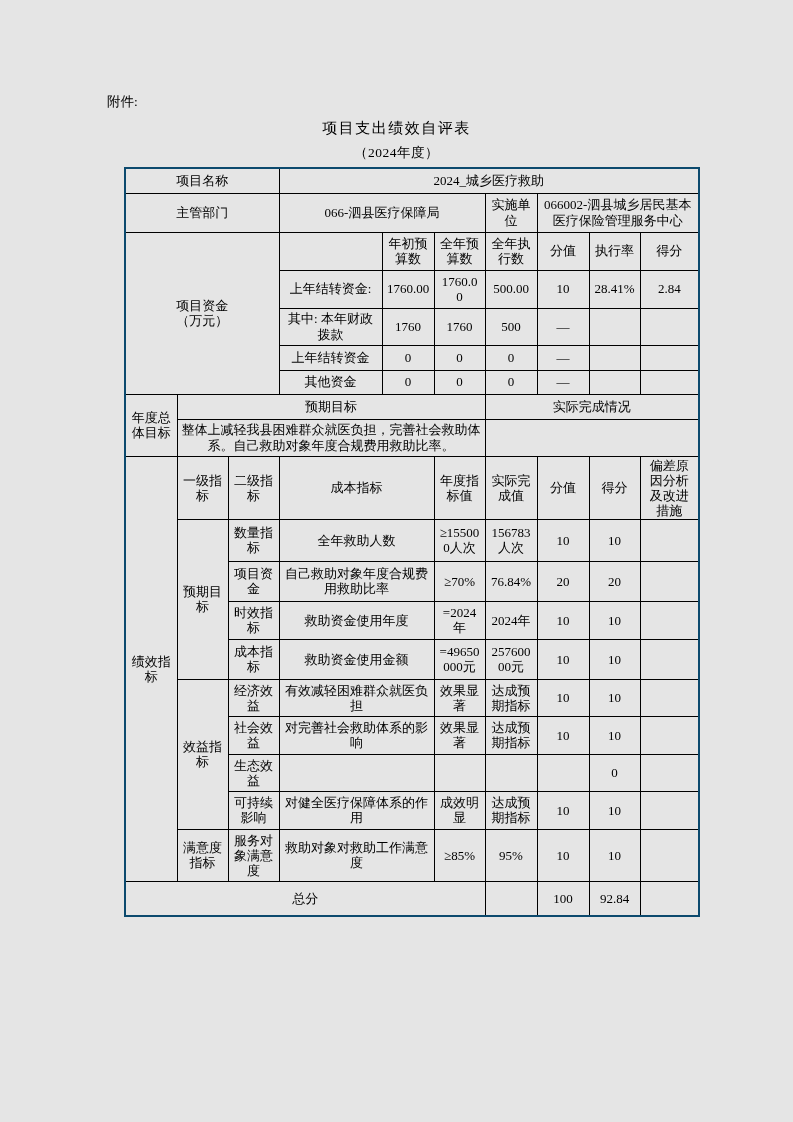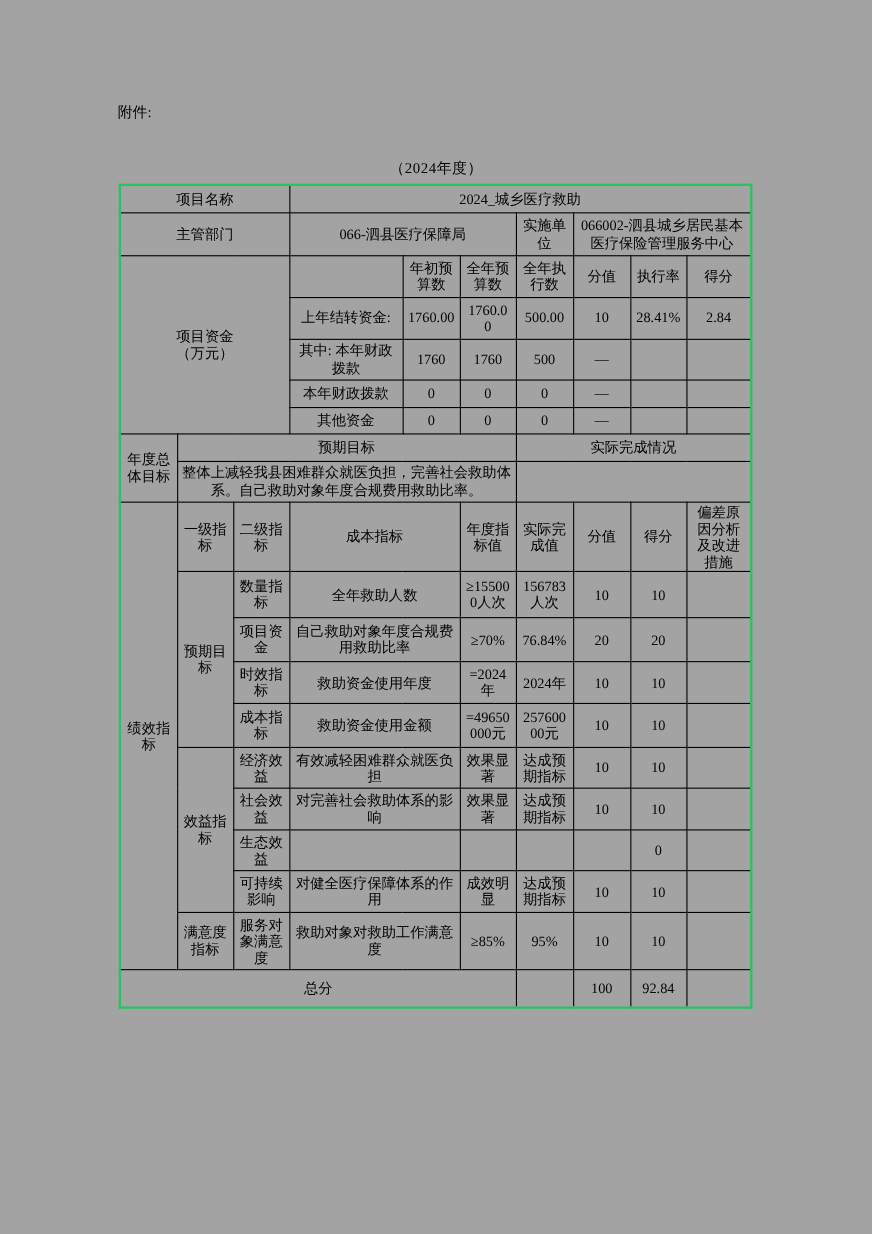--- a/index.html
+++ b/index.html
@@ -1,46 +1,47 @@
 <!DOCTYPE html>
 <html><head>
 <meta charset="utf-8">
 <style>
   html,body { margin:0; padding:0; background:#fff; }
   body {
     width:793px; height:1122px;
     font-family:"Liberation Serif","DejaVu Serif",serif;
     color:#000;
   }
-  .page { position:relative; width:793px; height:1122px; background:#a3a3a3; overflow:hidden; }
+  .page { position:relative; width:793px; height:1122px; background:#e5e5e5; overflow:hidden; }
   .attachment { position:absolute; left:107px; top:93px; font-size:13.5px; }
   .doc-title { position:absolute; top:119px; left:0; width:100%; text-align:center; font-size:15px; letter-spacing:1.5px; }
   .doc-subtitle { position:absolute; top:144px; left:0; width:100%; text-align:center; font-size:13.5px; letter-spacing:0.5px; }
   table.main {
-    position:absolute; left:108px; top:167px;
+    position:absolute; left:124px; top:167px;
     border-collapse:collapse; table-layout:fixed; width:576px;
-    border:2px solid #22c55e;
+    border:2px solid #0c4a6e;
   }
   table.main td {
     border:1px solid #000;
     font-size:13px; line-height:1.16;
     text-align:center; vertical-align:middle;
     padding:1px 4px;
     word-break:break-all;
     overflow:hidden;
   }
   td.left { text-align:left; }
   td.prewrap { white-space:pre-line;margin-top:16px; }
 </style>
 </head>
 <body>
 
 <div class="page">
 
   <div class="attachment">附件:</div>
+  <div class="doc-title">项目支出绩效自评表</div>
   <div class="doc-subtitle">（2024年度）</div>
 
   <table class="main">
     <colgroup>
       <col style="width:52px">
         <col style="width:51px">
         <col style="width:51px">
       <col style="width:103px">
         <col style="width:52px">
         <col style="width:51px">
@@ -87,21 +88,21 @@
     <tr style="height:37px">
       <td>其中: 本年财政拨款</td>
       <td>1760</td>
       <td>1760</td>
       <td>500</td>
       <td>—</td>
       <td></td>
       <td></td>
     </tr>
     <tr style="height:25px">
-      <td>本年财政拨款</td>
+      <td>上年结转资金</td>
       <td>0</td>
       <td>0</td>
       <td>0</td>
       <td>—</td>
       <td></td>
       <td></td>
     </tr>
     <tr style="height:24px">
       <td class="left">其他资金</td>
       <td>0</td>

